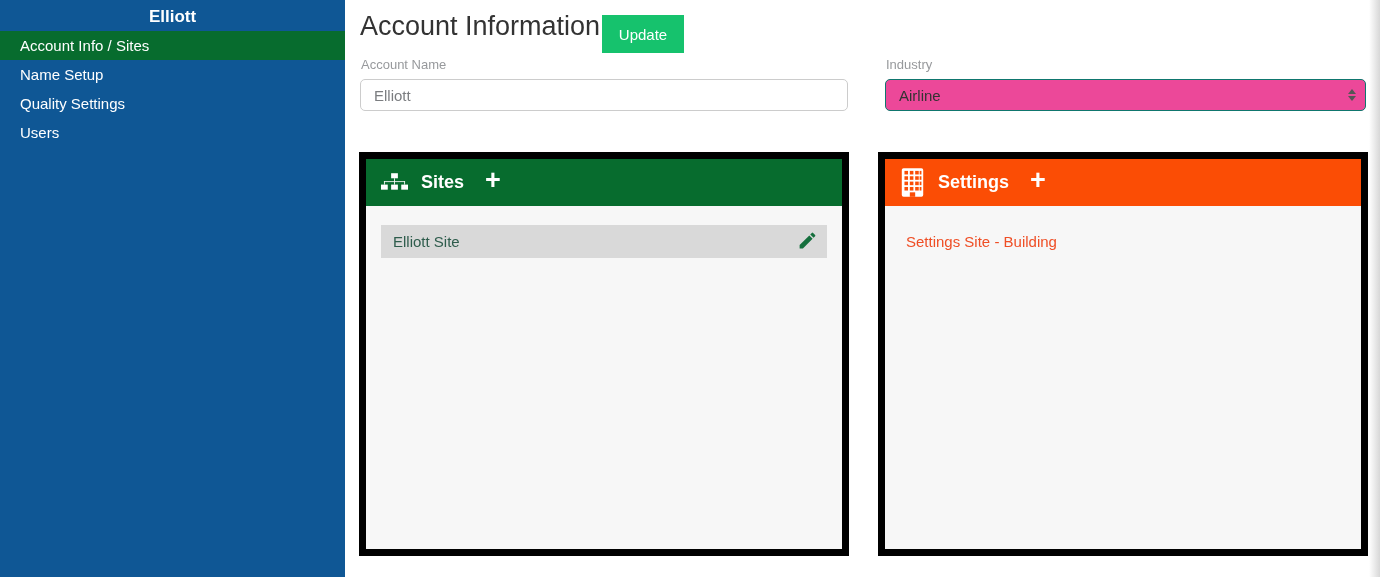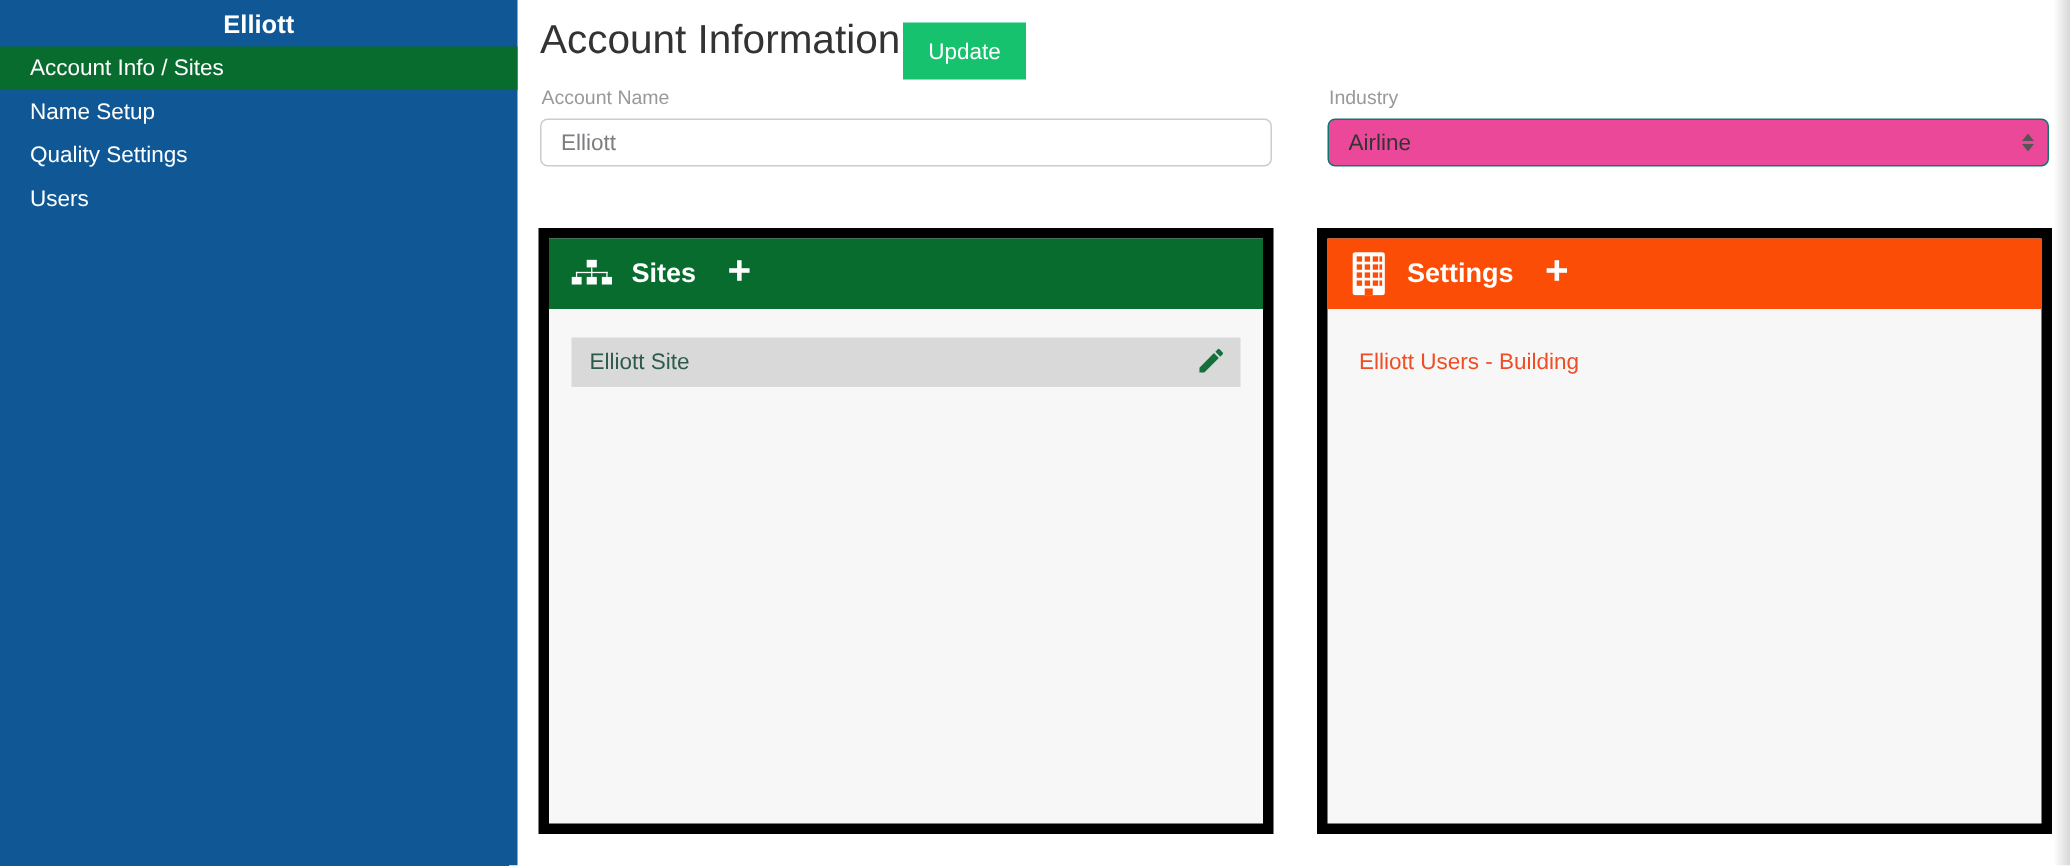--- a/index.html
+++ b/index.html
@@ -206,19 +206,19 @@
               <rect x="17" y="21" width="4" height="4"></rect>
               <rect x="22" y="21" width="2" height="4"></rect>
             <rect x="11" y="27" width="6" height="5"></rect>
           </g>
         </svg>
       </span>
       <span class="panel-title">Settings</span>
       <button class="add-btn"><span>+</span></button>
     </div>
     <div class="buildings-body">
-      <a class="building-link">Elliott Users - Building</a>
+      <a class="building-link">Settings Site - Building</a>
     </div>
   </section>
 
   <div class="scroll-strip"></div>
 
 </div>
 
 </body></html>

